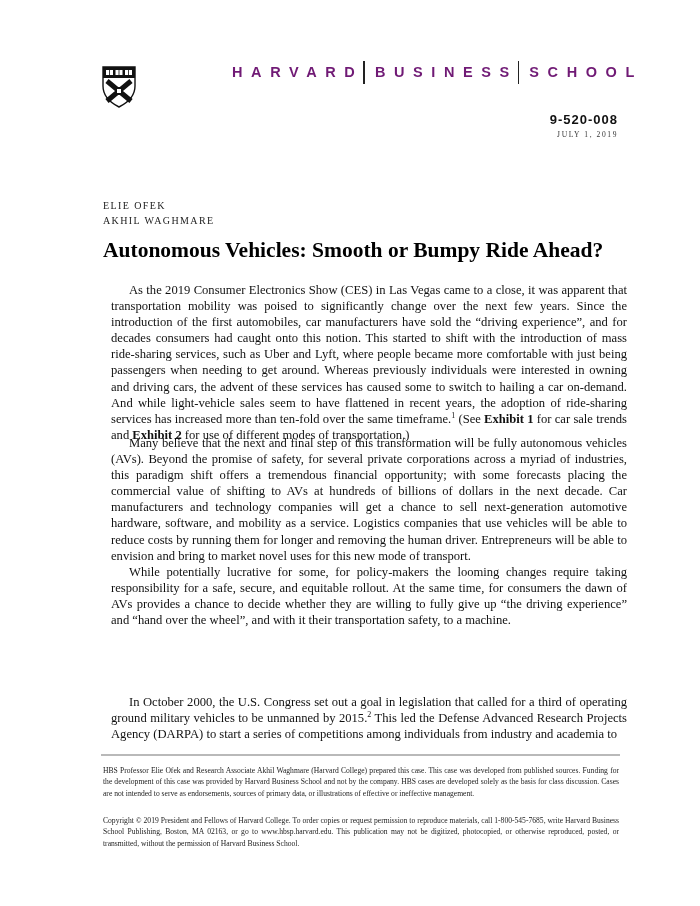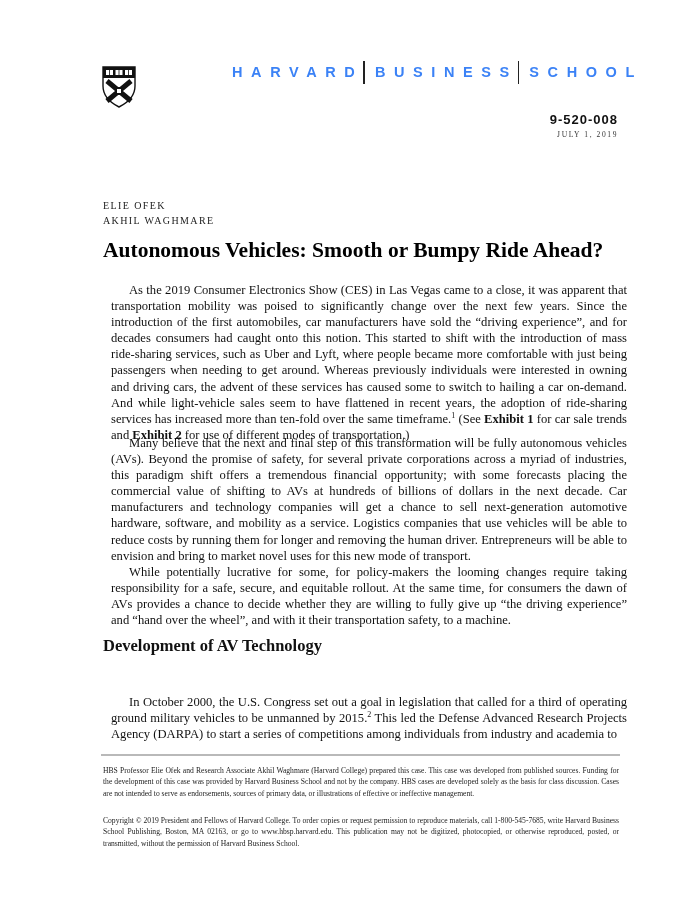--- a/index.html
+++ b/index.html
@@ -1,21 +1,21 @@
 <!DOCTYPE html>
 <html><head>
 <meta charset="utf-8">
 <style>
   html, body { margin: 0; padding: 0; background: #ffffff; }
   body { width: 700px; height: 906px; position: relative; overflow: hidden; font-family: "Liberation Serif", "DejaVu Serif", serif; color: #111; }
   .page { position: absolute; left: 0; top: 0; width: 700px; height: 906px; }
 
   .shield { position: absolute; left: 102px; top: 66px; width: 34px; height: 42px; }
 
-  .hbs-header { position: absolute; left: 232px; top: 61px; height: 22px; display: flex; align-items: center; font-family: "Liberation Sans", "DejaVu Sans", sans-serif; font-weight: bold; font-size: 14.5px; letter-spacing: 8.6px; color: #3b82f6; white-space: nowrap; }
+  .hbs-header { position: absolute; left: 232px; top: 61px; height: 22px; display: flex; align-items: center; font-family: "Liberation Sans", "DejaVu Sans", sans-serif; font-weight: bold; font-size: 14.5px; letter-spacing: 8.6px; color: #701a75; white-space: nowrap; }
   .hbs-header .div { display: inline-block; width: 1.5px; height: 23px; background: #222; margin: 0 10px 0 0px; }
   .hbs-header .word { display: inline-block; }
 
   .case-no { position: absolute; right: 82px; top: 112px; font-family: "Liberation Sans", "DejaVu Sans", sans-serif; font-weight: bold; font-size: 13px; letter-spacing: 1px; color: #111; margin-left: 48px; }
   .case-date { position: absolute; right: 82px; top: 130px; font-size: 7.5px; letter-spacing: 1.6px; color: #333; }
 
   .authors { position: absolute; left: 103px; top: 198px; font-size: 10px; letter-spacing: 1.4px; color: #222; line-height: 15px; }
   .authors div { white-space: nowrap; }
 
   .title { position: absolute; left: 103px; top: 238px; width: 520px; font-weight: bold; font-size: 21.5px; color: #000000; white-space: nowrap; margin: 0; }
@@ -81,21 +81,20 @@
   </div>
 
   <div class="body-text p2">
     <p>Many believe that the next and final step of this transformation will be fully autonomous vehicles (AVs). Beyond the promise of safety, for several private corporations across a myriad of industries, this paradigm shift offers a tremendous financial opportunity; with some forecasts placing the commercial value of shifting to AVs at hundreds of billions of dollars in the next decade. Car manufacturers and technology companies will get a chance to sell next-generation automotive hardware, software, and mobility as a service. Logistics companies that use vehicles will be able to reduce costs by running them for longer and removing the human driver. Entrepreneurs will be able to envision and bring to market novel uses for this new mode of transport.</p>
   </div>
 
   <div class="body-text p3">
     <p>While potentially lucrative for some, for policy-makers the looming changes require taking responsibility for a safe, secure, and equitable rollout. At the same time, for consumers the dawn of AVs provides a chance to decide whether they are willing to fully give up “the driving experience” and “hand over the wheel”, and with it their transportation safety, to a machine.</p>
   </div>
 
-  <h2 class="section-heading">Development of AV Technology</h2>
 
   <div class="body-text p4">
     <p><span>In October 2000, the U.S. Congress set out a goal in legislation that called for a third of operating ground military vehicles to be unmanned by 2015.</span><sup>2</sup><span> This led the Defense Advanced Research Projects Agency (DARPA) to start a series of competitions among individuals from industry and academia to</span></p>
   </div>
 
   <div class="footer-rule"></div>
 
   <p class="footnote fn1">HBS Professor Elie Ofek and Research Associate Akhil Waghmare (Harvard College) prepared this case. This case was developed from published sources. Funding for the development of this case was provided by Harvard Business School and not by the company. HBS cases are developed solely as the basis for class discussion. Cases are not intended to serve as endorsements, sources of primary data, or illustrations of effective or ineffective management.</p>
   <p class="footnote fn2">Copyright © 2019 President and Fellows of Harvard College. To order copies or request permission to reproduce materials, call 1-800-545-7685, write Harvard Business School Publishing, Boston, MA 02163, or go to www.hbsp.harvard.edu. This publication may not be digitized, photocopied, or otherwise reproduced, posted, or transmitted, without the permission of Harvard Business School.</p>
 

